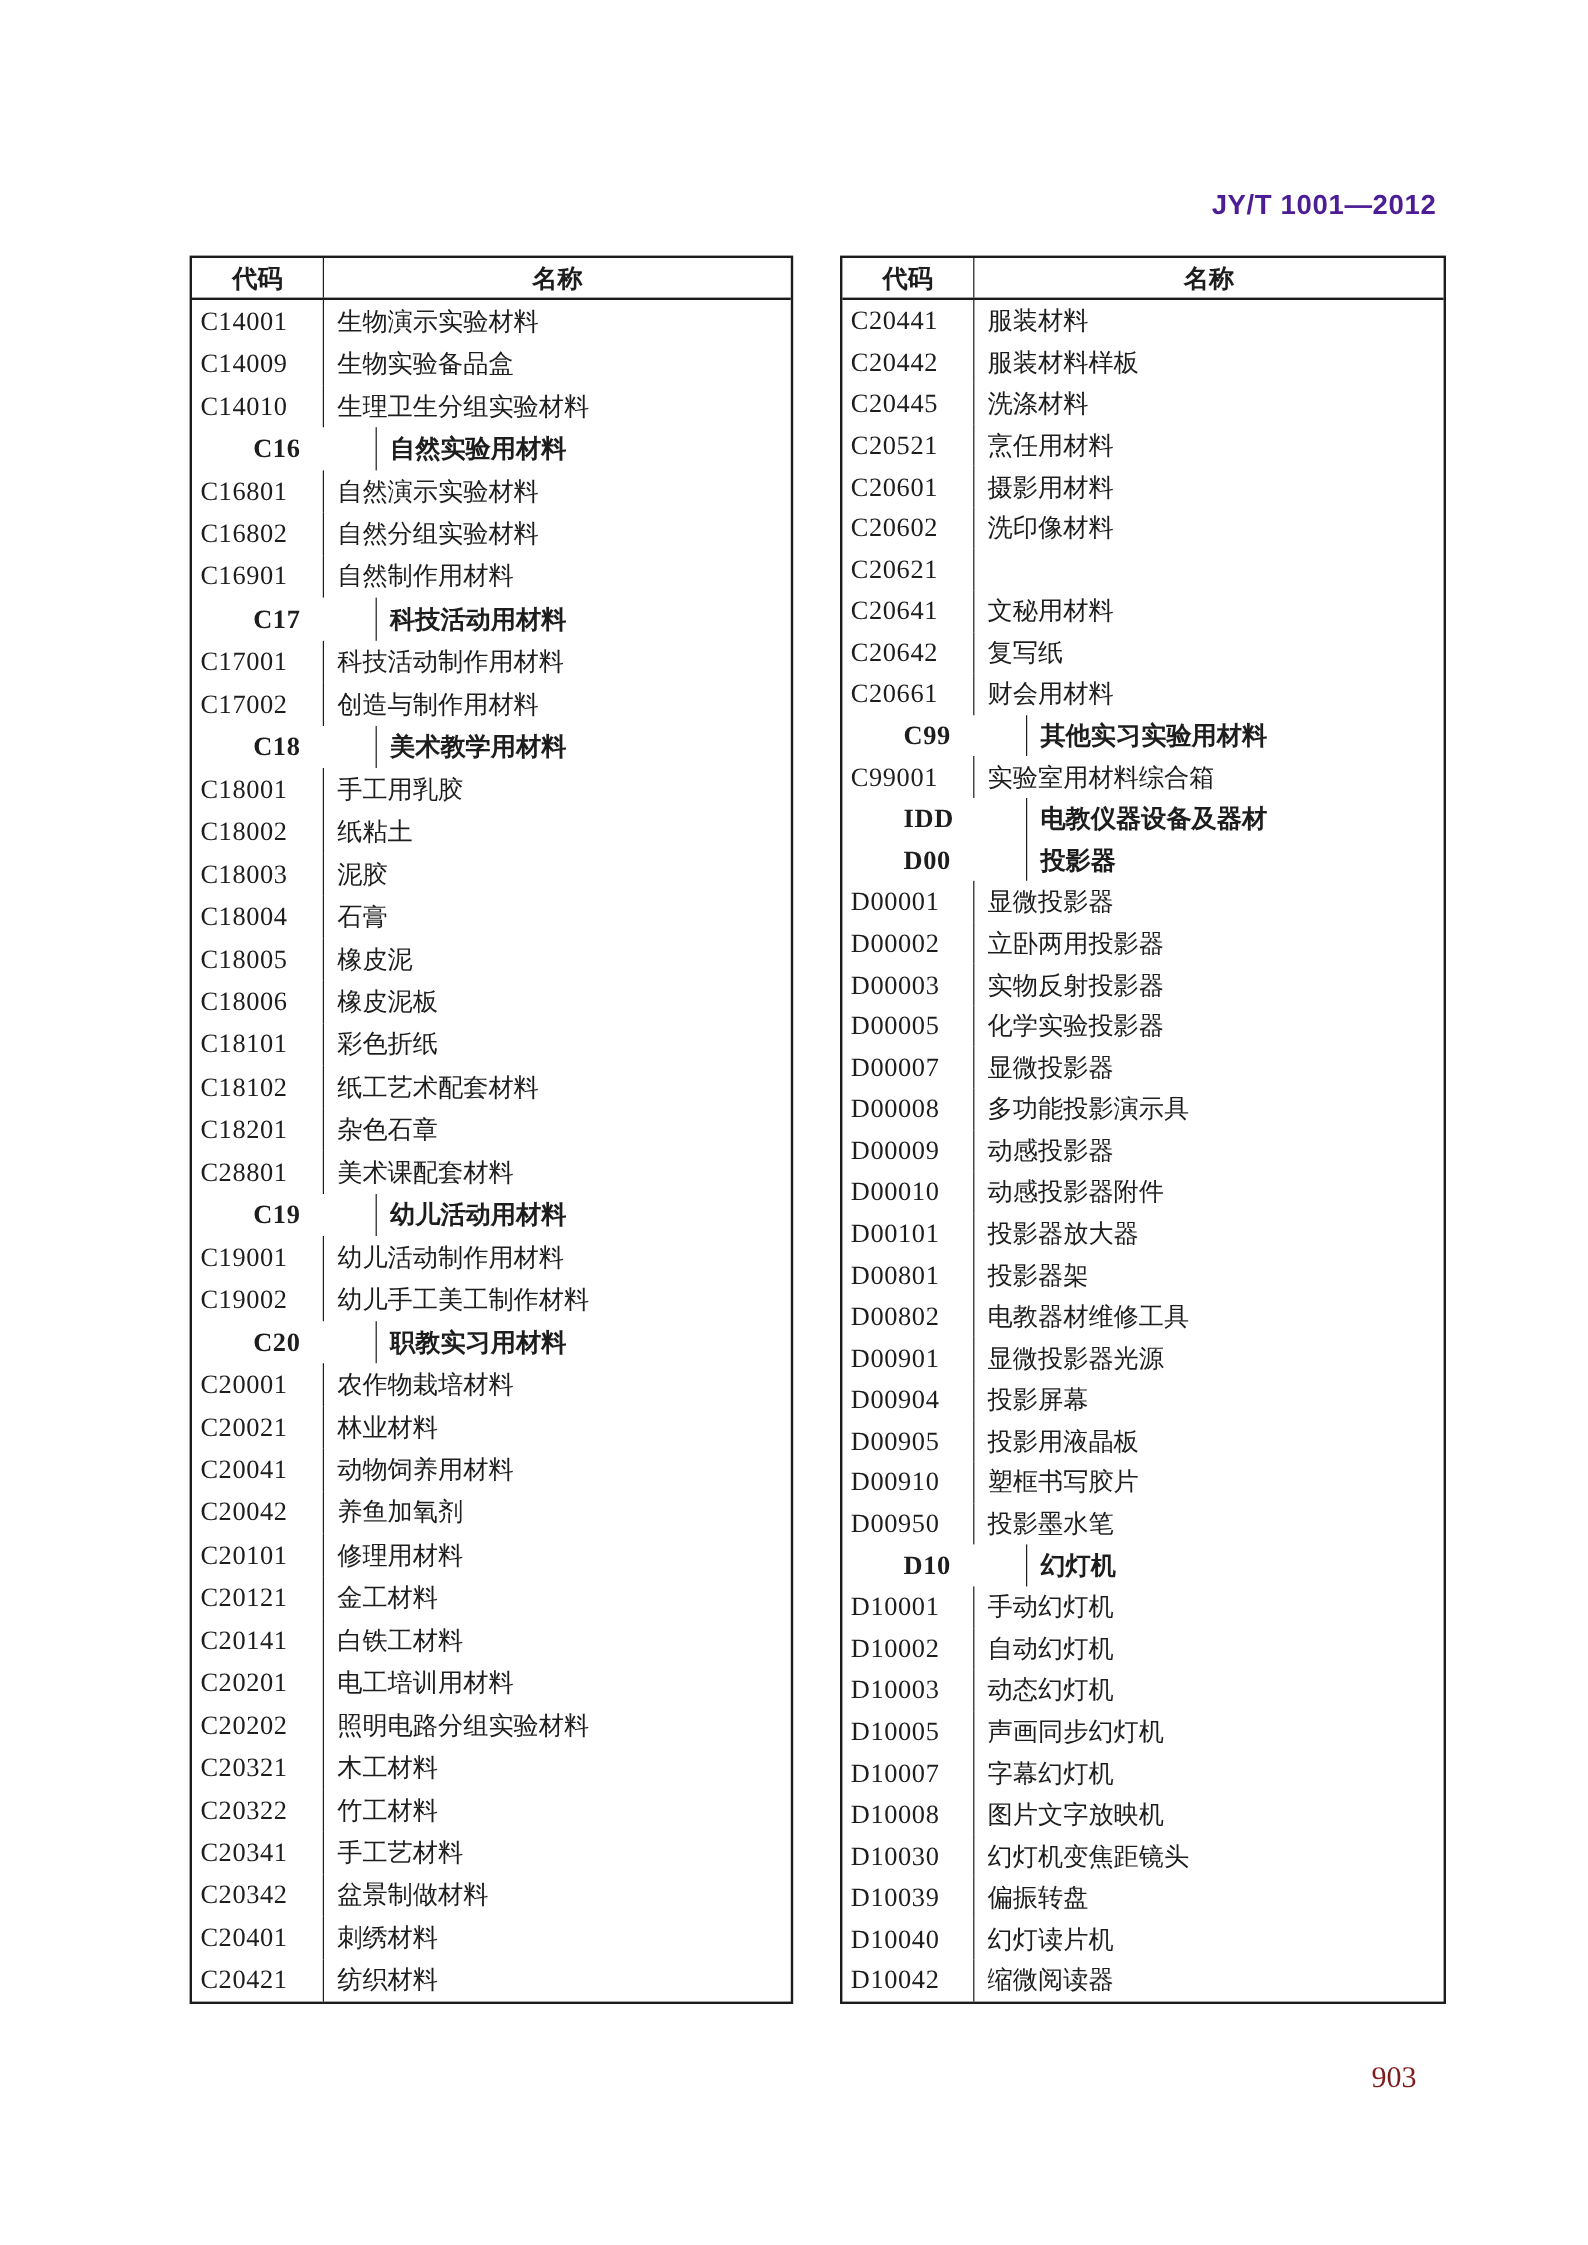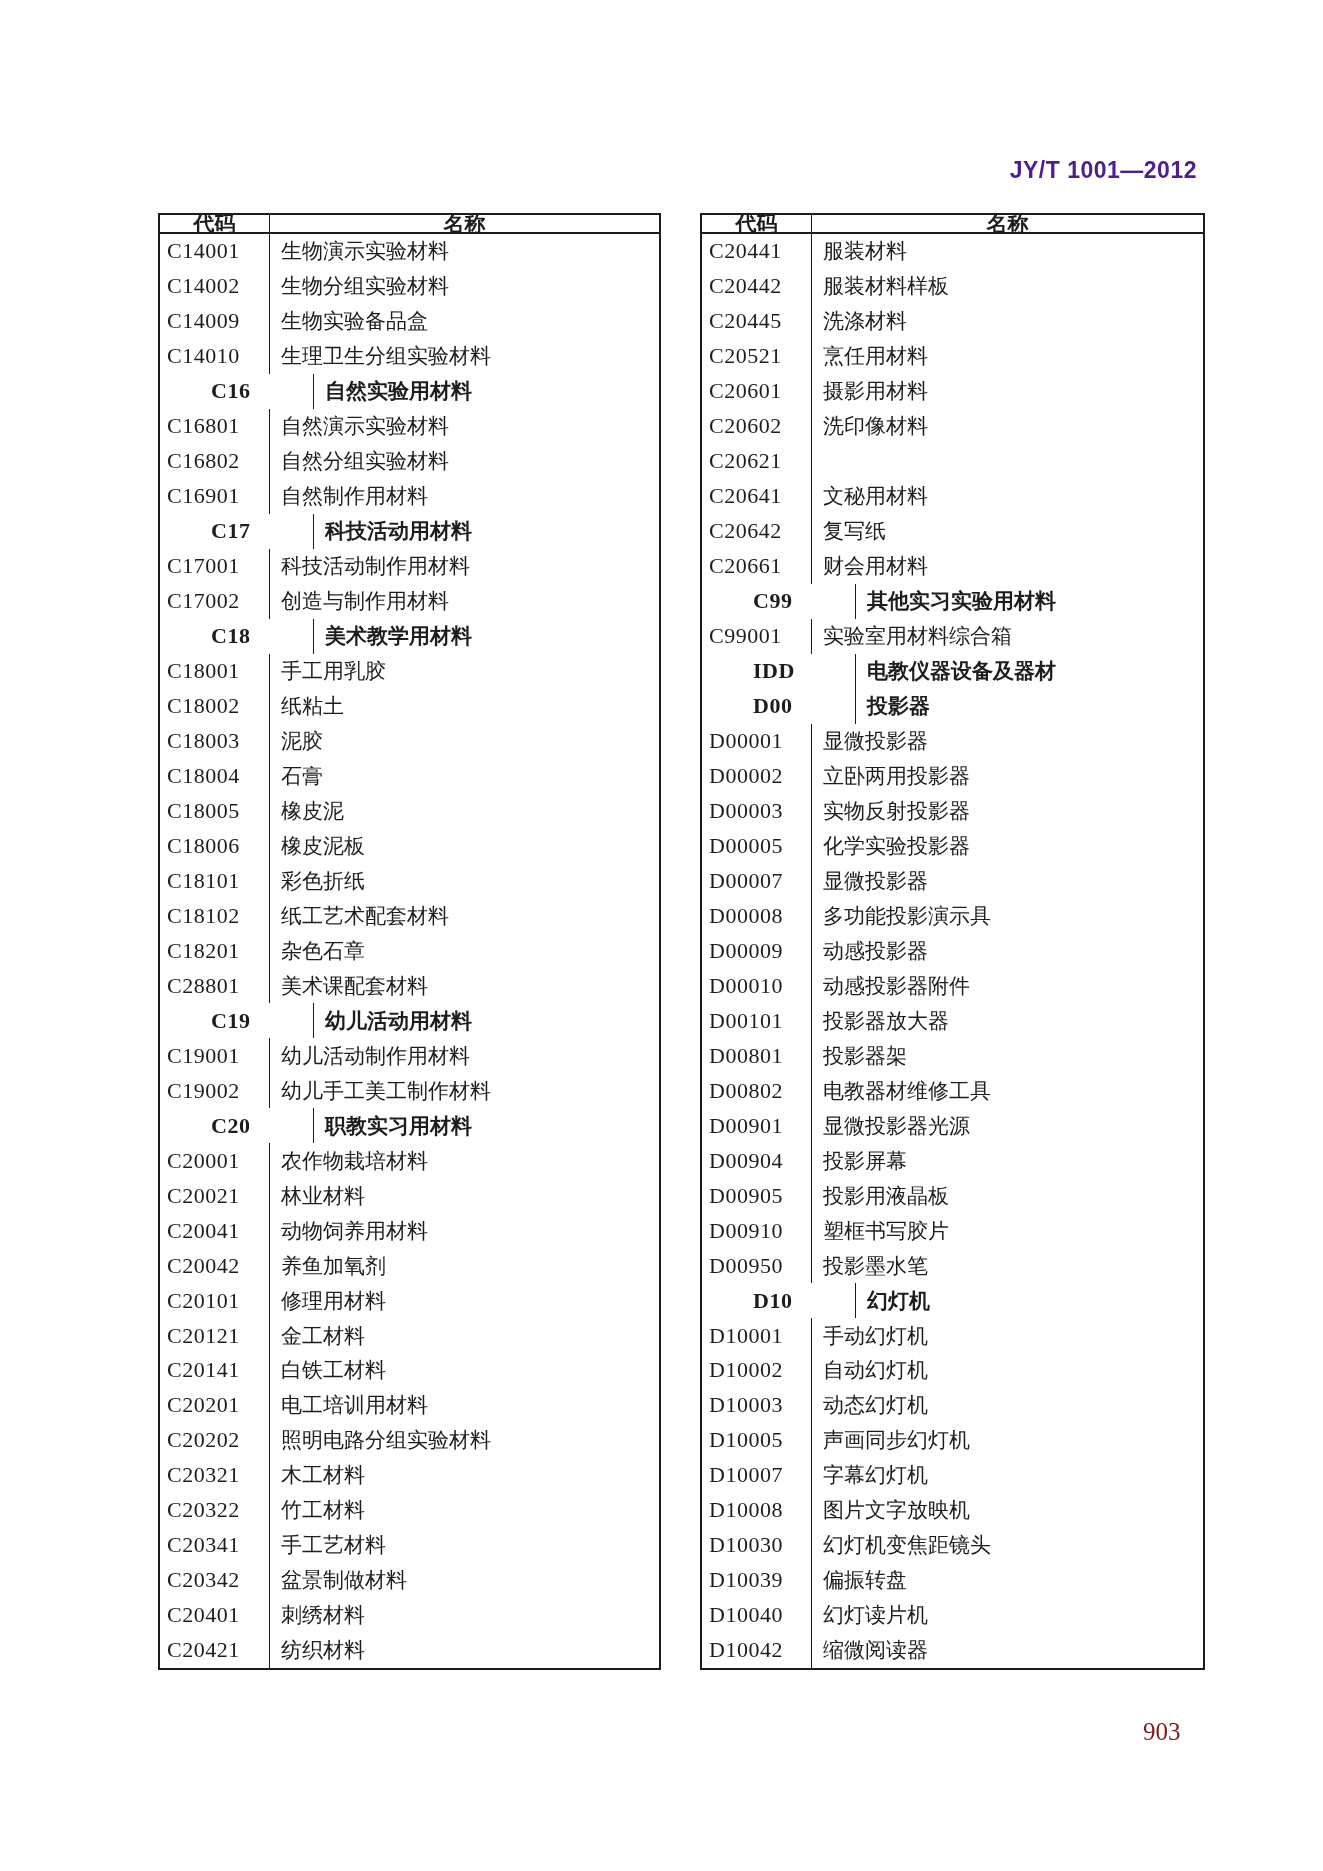--- a/index.html
+++ b/index.html
@@ -27,21 +27,21 @@
     box-sizing:border-box;
     border:2px solid #1c1c1c;
     display:flex;
     flex-direction:column;
     background:#fff;
   }
   .table-left{left:158px;width:503px;}
   .table-right{left:700px;width:505px;}
   .thead{
     flex:none;
-    height:19px;
+    height:35px;
     box-sizing:border-box;
     border-bottom:2px solid #1c1c1c;
     display:flex;
     font-weight:bold;
     font-size:21px;
   }
   .cell{box-sizing:border-box;display:flex;align-items:center;overflow:hidden;white-space:nowrap;}
   .cell.code{
     width:110px;
     flex:none;
@@ -83,24 +83,20 @@
   <div class="thead">
     <div class="cell code">代码</div>
     <div class="cell name">名称</div>
   </div>
   <div class="tbody">
       <div class="trow">
         <div class="cell code">C14001</div>
         <div class="cell name">生物演示实验材料</div>
       </div>
       <div class="trow">
-        <div class="cell code">C14002</div>
-        <div class="cell name">生物分组实验材料</div>
-      </div>
-      <div class="trow">
         <div class="cell code">C14009</div>
         <div class="cell name">生物实验备品盒</div>
       </div>
       <div class="trow">
         <div class="cell code">C14010</div>
         <div class="cell name">生理卫生分组实验材料</div>
       </div>
       <div class="trow bold">
         <div class="cell code">C16</div>
         <div class="cell name">自然实验用材料</div>

